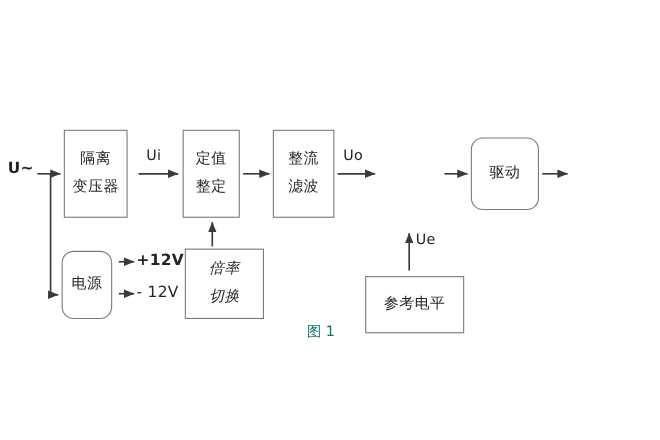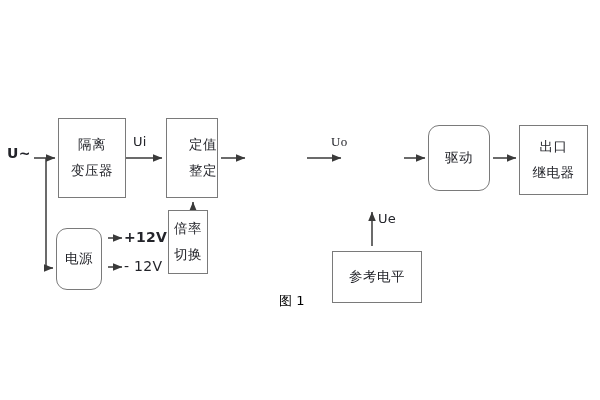--- a/index.html
+++ b/index.html
@@ -50,41 +50,41 @@
   .label {
     position: absolute;
     font-size: 13px;
     color: #23242a;
     white-space: nowrap;
     letter-spacing: 0.3px;
   }
   .caption {
     position: absolute;
     font-size: 13px;
-    color: #000000;
+    color: #0f766e;
     white-space: nowrap;
   }
   
-  #node-isolation-transformer { left: 58px;  top: 118px; width: 68px;  height: 80px; }
-  #node-setting-adjust       { left: 166px; top: 118px; width: 52px;  height: 80px; align-items: flex-end; }
+  #node-isolation-transformer { left: 58px;  top: 118px; width: 58px;  height: 80px; }
+  #node-setting-adjust       { left: 166px; top: 118px; width: 52px;  height: 80px; }
   #node-rectifier-filter     { left: 248px; top: 118px; width: 56px;  height: 80px; }
   #node-level-detect         { left: 345px; top: 118px; width: 56px;  height: 80px; }
   #node-drive                { left: 428px; top: 125px; width: 62px;  height: 66px; }
   #node-output-relay         { left: 519px; top: 125px; width: 69px;  height: 70px; }
   #node-power-supply         { left: 56px;  top: 228px; width: 46px;  height: 62px; }
-  #node-multiplier-switch    { left: 168px; top: 210px; width: 40px;  height: 64px; }
+  #node-multiplier-switch    { left: 168px; top: 226px; width: 72px;  height: 64px; font-style: italic; }
   #node-reference-level      { left: 332px; top: 251px; width: 90px;  height: 52px; }
 
   #node-power-supply, #node-drive { line-height: 1; border-radius: 11px; }
   #node-reference-level { line-height: 1; font-size: 13.5px; }
 
   
   #label-u-in      { left: 7px;   top: 145px; font-size: 14px; font-weight: 600; }
   #label-ui        { left: 133px; top: 134px; font-size: 13px; text-align: center; }
-  #label-uo        { left: 331px; top: 134px; font-size: 13px; font-family: Liberation Serif, serif; }
+  #label-uo        { left: 312px; top: 134px; font-size: 13px; }
   #label-ue        { left: 378px; top: 211px; font-size: 13px; }
   #label-plus-12v  { left: 124px; top: 229px; font-size: 14px; font-weight: bold; }
   #label-minus-12v { left: 124px; top: 258px; font-size: 14px; }
   #caption-figure  { left: 279px; top: 292px; font-size: 13px; }
 </style>
 </head>
 <body>
 
 <div id="diagram-root">
 
@@ -123,30 +123,30 @@
   <div class="node" id="node-isolation-transformer">
     <span class="ln">隔离</span>
     <span class="ln">变压器</span>
   </div>
 
   <div class="node" id="node-setting-adjust">
     <span class="ln">定值</span>
     <span class="ln">整定</span>
   </div>
 
+  <div class="node" id="node-rectifier-filter">
+    <span class="ln">整流</span>
+    <span class="ln">滤波</span>
+  </div>
 
 
   <div class="node" id="node-drive">
     <span class="ln">驱动</span>
   </div>
 
-  <div class="node" id="node-output-relay">
-    <span class="ln">出口</span>
-    <span class="ln">继电器</span>
-  </div>
 
   <div class="node" id="node-power-supply">
     <span class="ln">电源</span>
   </div>
 
   <div class="node" id="node-multiplier-switch">
     <span class="ln">倍率</span>
     <span class="ln">切换</span>
   </div>
 

